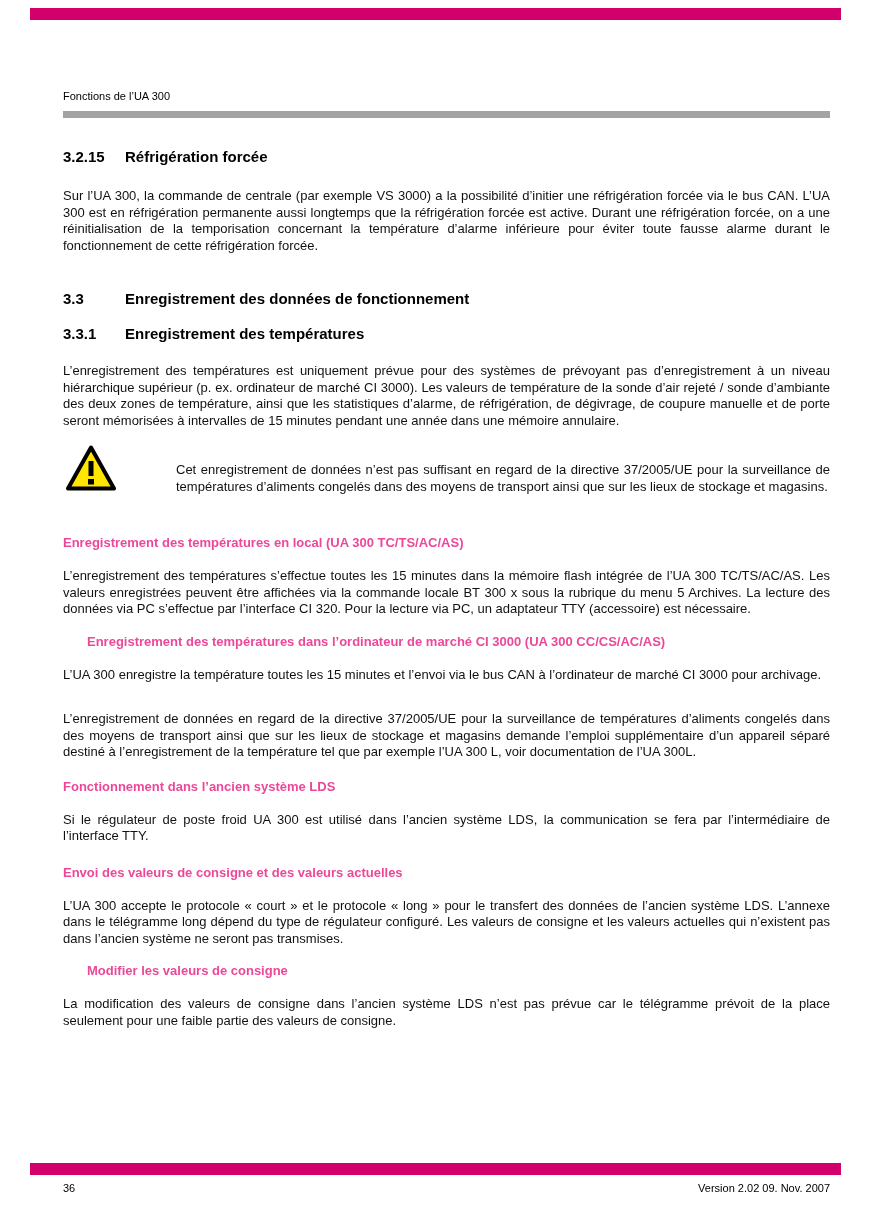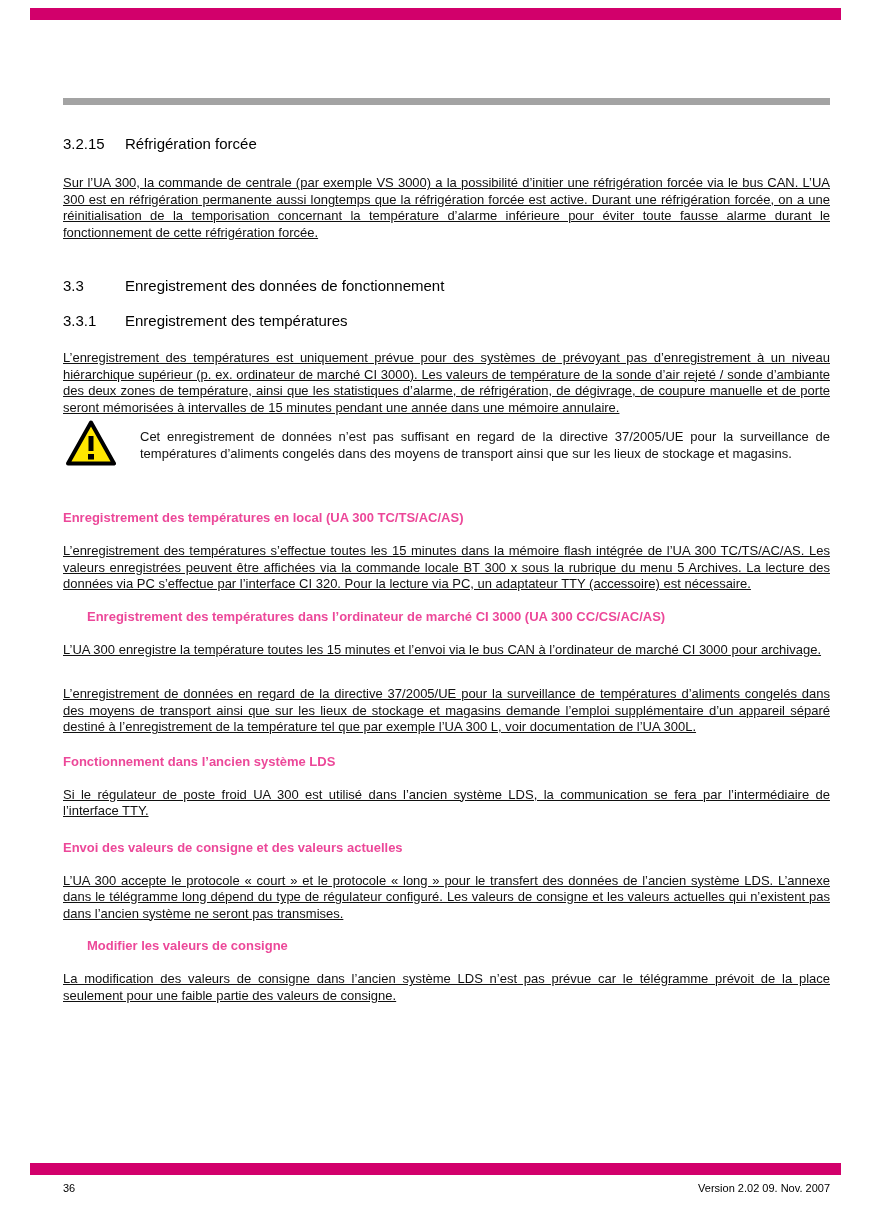--- a/index.html
+++ b/index.html
@@ -38,50 +38,50 @@
   }
   .header-rule {
     margin-top: 8px;
     height: 7px;
     background: #a3a3a3;
   }
 
   .sec-heading {
     font-size: 15px;
     line-height: 18px;
-    font-weight: normal;
+    font-weight: bold;
     color: #000;
     display: flex;
   }
   .sec-num {
     flex: 0 0 62px;
   }
   .sec-title { flex: 1; }
 
   .mt-h1 { margin-top: 30px; }
   .mt-33 { margin-top: 36px; }
   .mt-331 { margin-top: 17px; align-items: center; }
   .mt-332 { margin-top: 48px; }
 
   .body-par {
     font-size: 13px;
     line-height: 16.5px;
     text-align: justify;
     color: #111;
-    text-decoration: underline;
   }
   .mt-p-lg { margin-top: 22px; }
   .mt-p-md { margin-top: 20px; }
   .mt-p-xl { margin-top: 28px; }
   .mt-p-sm { margin-top: 17px; }
 
   .warning-block {
-    margin-top: 4px;
+    margin-top: 16px;
     display: flex;
-    align-items: center;
+    align-items: flex-end;
+    gap: 36px;
   }
   .warning-icon {
     flex: 0 0 50px;
     margin-left: 3px;
     margin-right: 24px;
     display: inline-block;
   }
   .warning-text {
     flex: 1;
     font-size: 13px;
@@ -116,20 +116,21 @@
 </style>
 </head>
 <body>
 
 <div class="page">
 
   <div class="accent-bar top-bar"></div>
 
   <div class="content">
 
+    <div class="running-header">Fonctions de l’UA 300</div>
     <div class="header-rule"></div>
 
     <h1 class="sec-heading mt-h1">
       <span class="sec-num">3.2.15</span>
       <span class="sec-title">Réfrigération forcée</span>
     </h1>
     <p class="body-par mt-p-lg">Sur l’UA 300, la commande de centrale (par exemple VS 3000) a la possibilité d’initier une réfrigération forcée via le bus CAN. L’UA 300 est en réfrigération permanente aussi longtemps que la réfrigération forcée est active. Durant une réfrigération forcée, on a une réinitialisation de la temporisation concernant la température d’alarme inférieure pour éviter toute fausse alarme durant le fonctionnement de cette réfrigération forcée.</p>
 
     <h1 class="sec-heading mt-33">
       <span class="sec-num">3.3</span>

